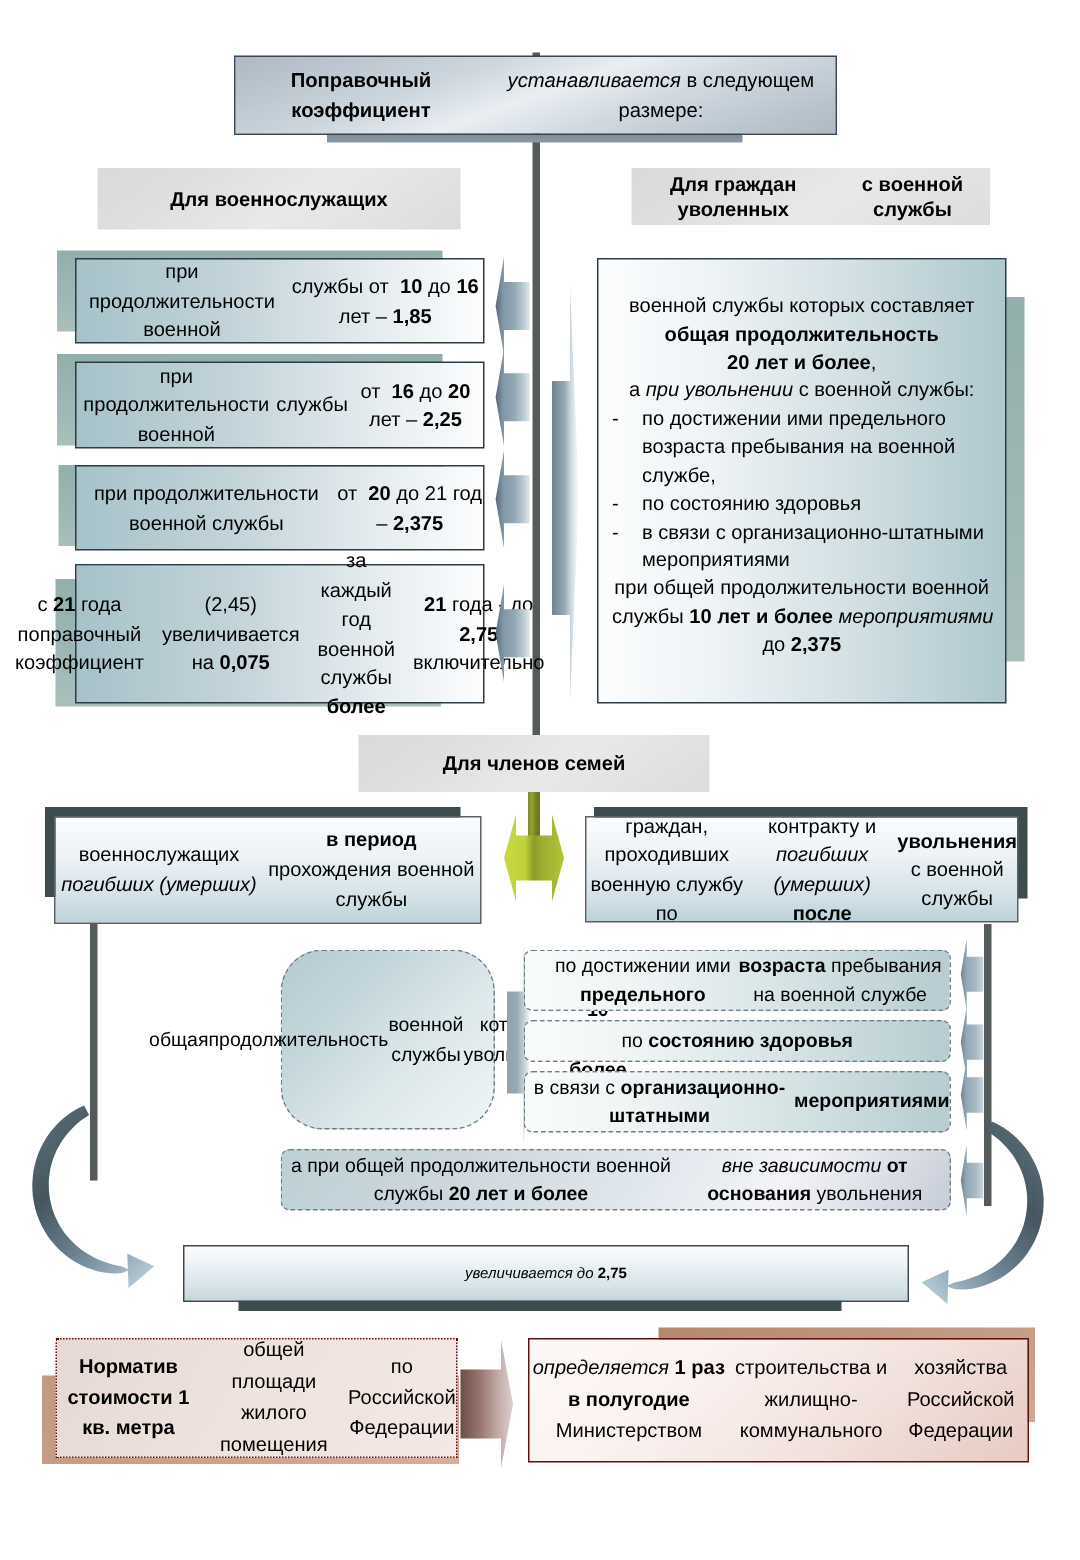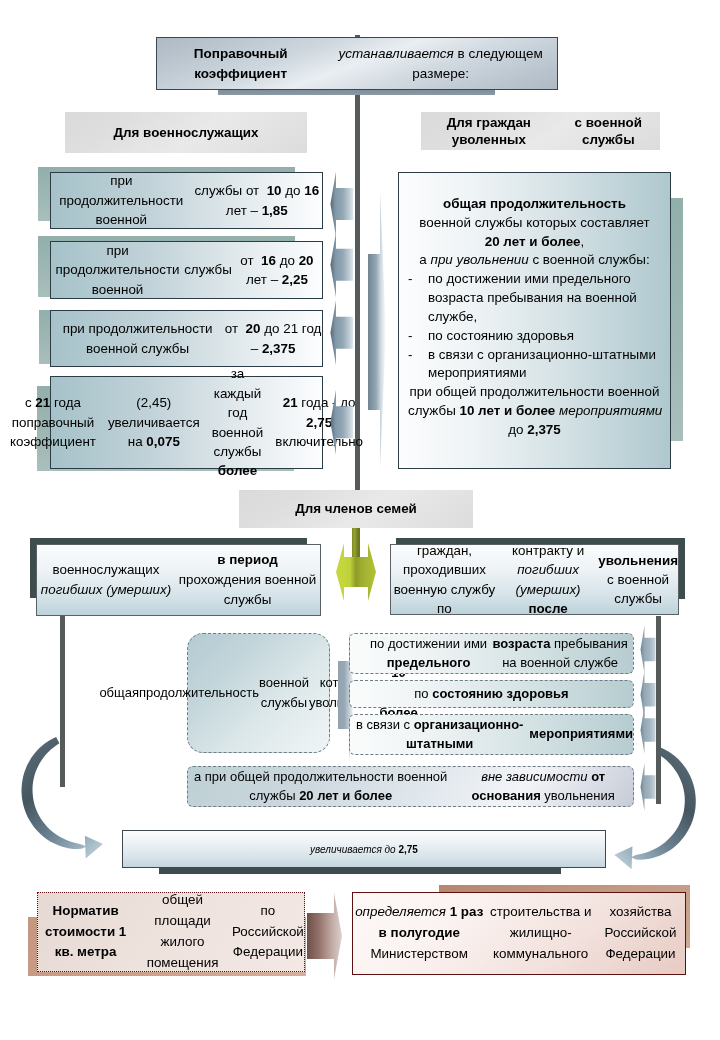--- a/index.html
+++ b/index.html
@@ -116,22 +116,22 @@
           <stop offset="0.45" stop-color="#93a7b3"></stop>
         <stop offset="0.70" stop-color="#ccd8df"></stop>
           <stop offset="1" stop-color="#ffffff"></stop>
       </linearGradient>
     </defs>
     <path d="M6 69 L18 69 L18 6 L24 145 L18 283 L18 225 L6 225 Z" fill="url(#rag)"></path>
   </svg>
 
   <div class="abs tealshadow" style="left:410px;top:198px;width:273px;height:243px;"></div>
   <div class="abs tealbox tealbox-rev" style="left:398px;top:172px;width:273px;height:297px;padding:22px 9px 0 9px;text-align:center;line-height:1.405;">
+    <div>военной службы которых составляет</div>
     <div><b>общая продолжительность</b></div>
-    <div>военной службы которых составляет</div>
     <div><b>20 лет и более</b><span>,</span></div>
     <div><span>а </span><i>при увольнении</i><span> с военной службы:</span></div>
     <div style="text-align:left;">
       <div class="bullet"><span class="bmark">-</span><span>по достижении ими предельного возраста пребывания на военной службе,</span></div>
       <div class="bullet"><span class="bmark">-</span><span>по состоянию здоровья</span></div>
       <div class="bullet"><span class="bmark">-</span><span>в связи с организационно-штатными мероприятиями</span></div>
     </div>
     <div style="white-space:nowrap;">при общей продолжительности военной</div>
     <div style="white-space:nowrap;"><span>службы </span><b>10 лет и более</b><i> мероприятиями</i></div>
     <div><span>до </span><b>2,375</b></div>
@@ -169,21 +169,21 @@
 
   <div class="abs" style="left:396px;top:538px;width:289px;height:61px;background:#3d4c4c;"></div>
   <div class="abs ctr" style="left:390px;top:544px;width:289px;height:71px;border:1.2px solid #5a6166;
        background:linear-gradient(180deg,#fbfcfd 0%,#eef3f6 35%,#d4e2e8 75%,#bdd2da 100%);
        font-size:13.4px;line-height:1.42;">
     <div>граждан, проходивших военную службу по</div>
     <div><span>контракту и </span><i>погибших (умерших)</i><b> после</b></div>
     <div><b>увольнения</b><span> с военной службы</span></div>
   </div>
 
-  <div class="abs ctr dashbox" style="left:187px;top:633px;width:143px;height:120px;border-radius:16px;line-height:1.52;">
+  <div class="abs ctr dashbox" style="left:187px;top:633px;width:143px;height:120px;border-radius:28px;line-height:1.52;">
     <div>общая</div>
     <div>продолжительность</div>
     <div>военной службы</div>
     <div>которых увольнения</div>
     <div><b>10 лет и более</b></div>
   </div>
 
   <svg class="abs" style="left:335px;top:626px;width:22px;height:140px;" viewBox="0 0 22 140">
     <defs>
       <linearGradient id="dag" x1="0" y1="0" x2="1" y2="0">

